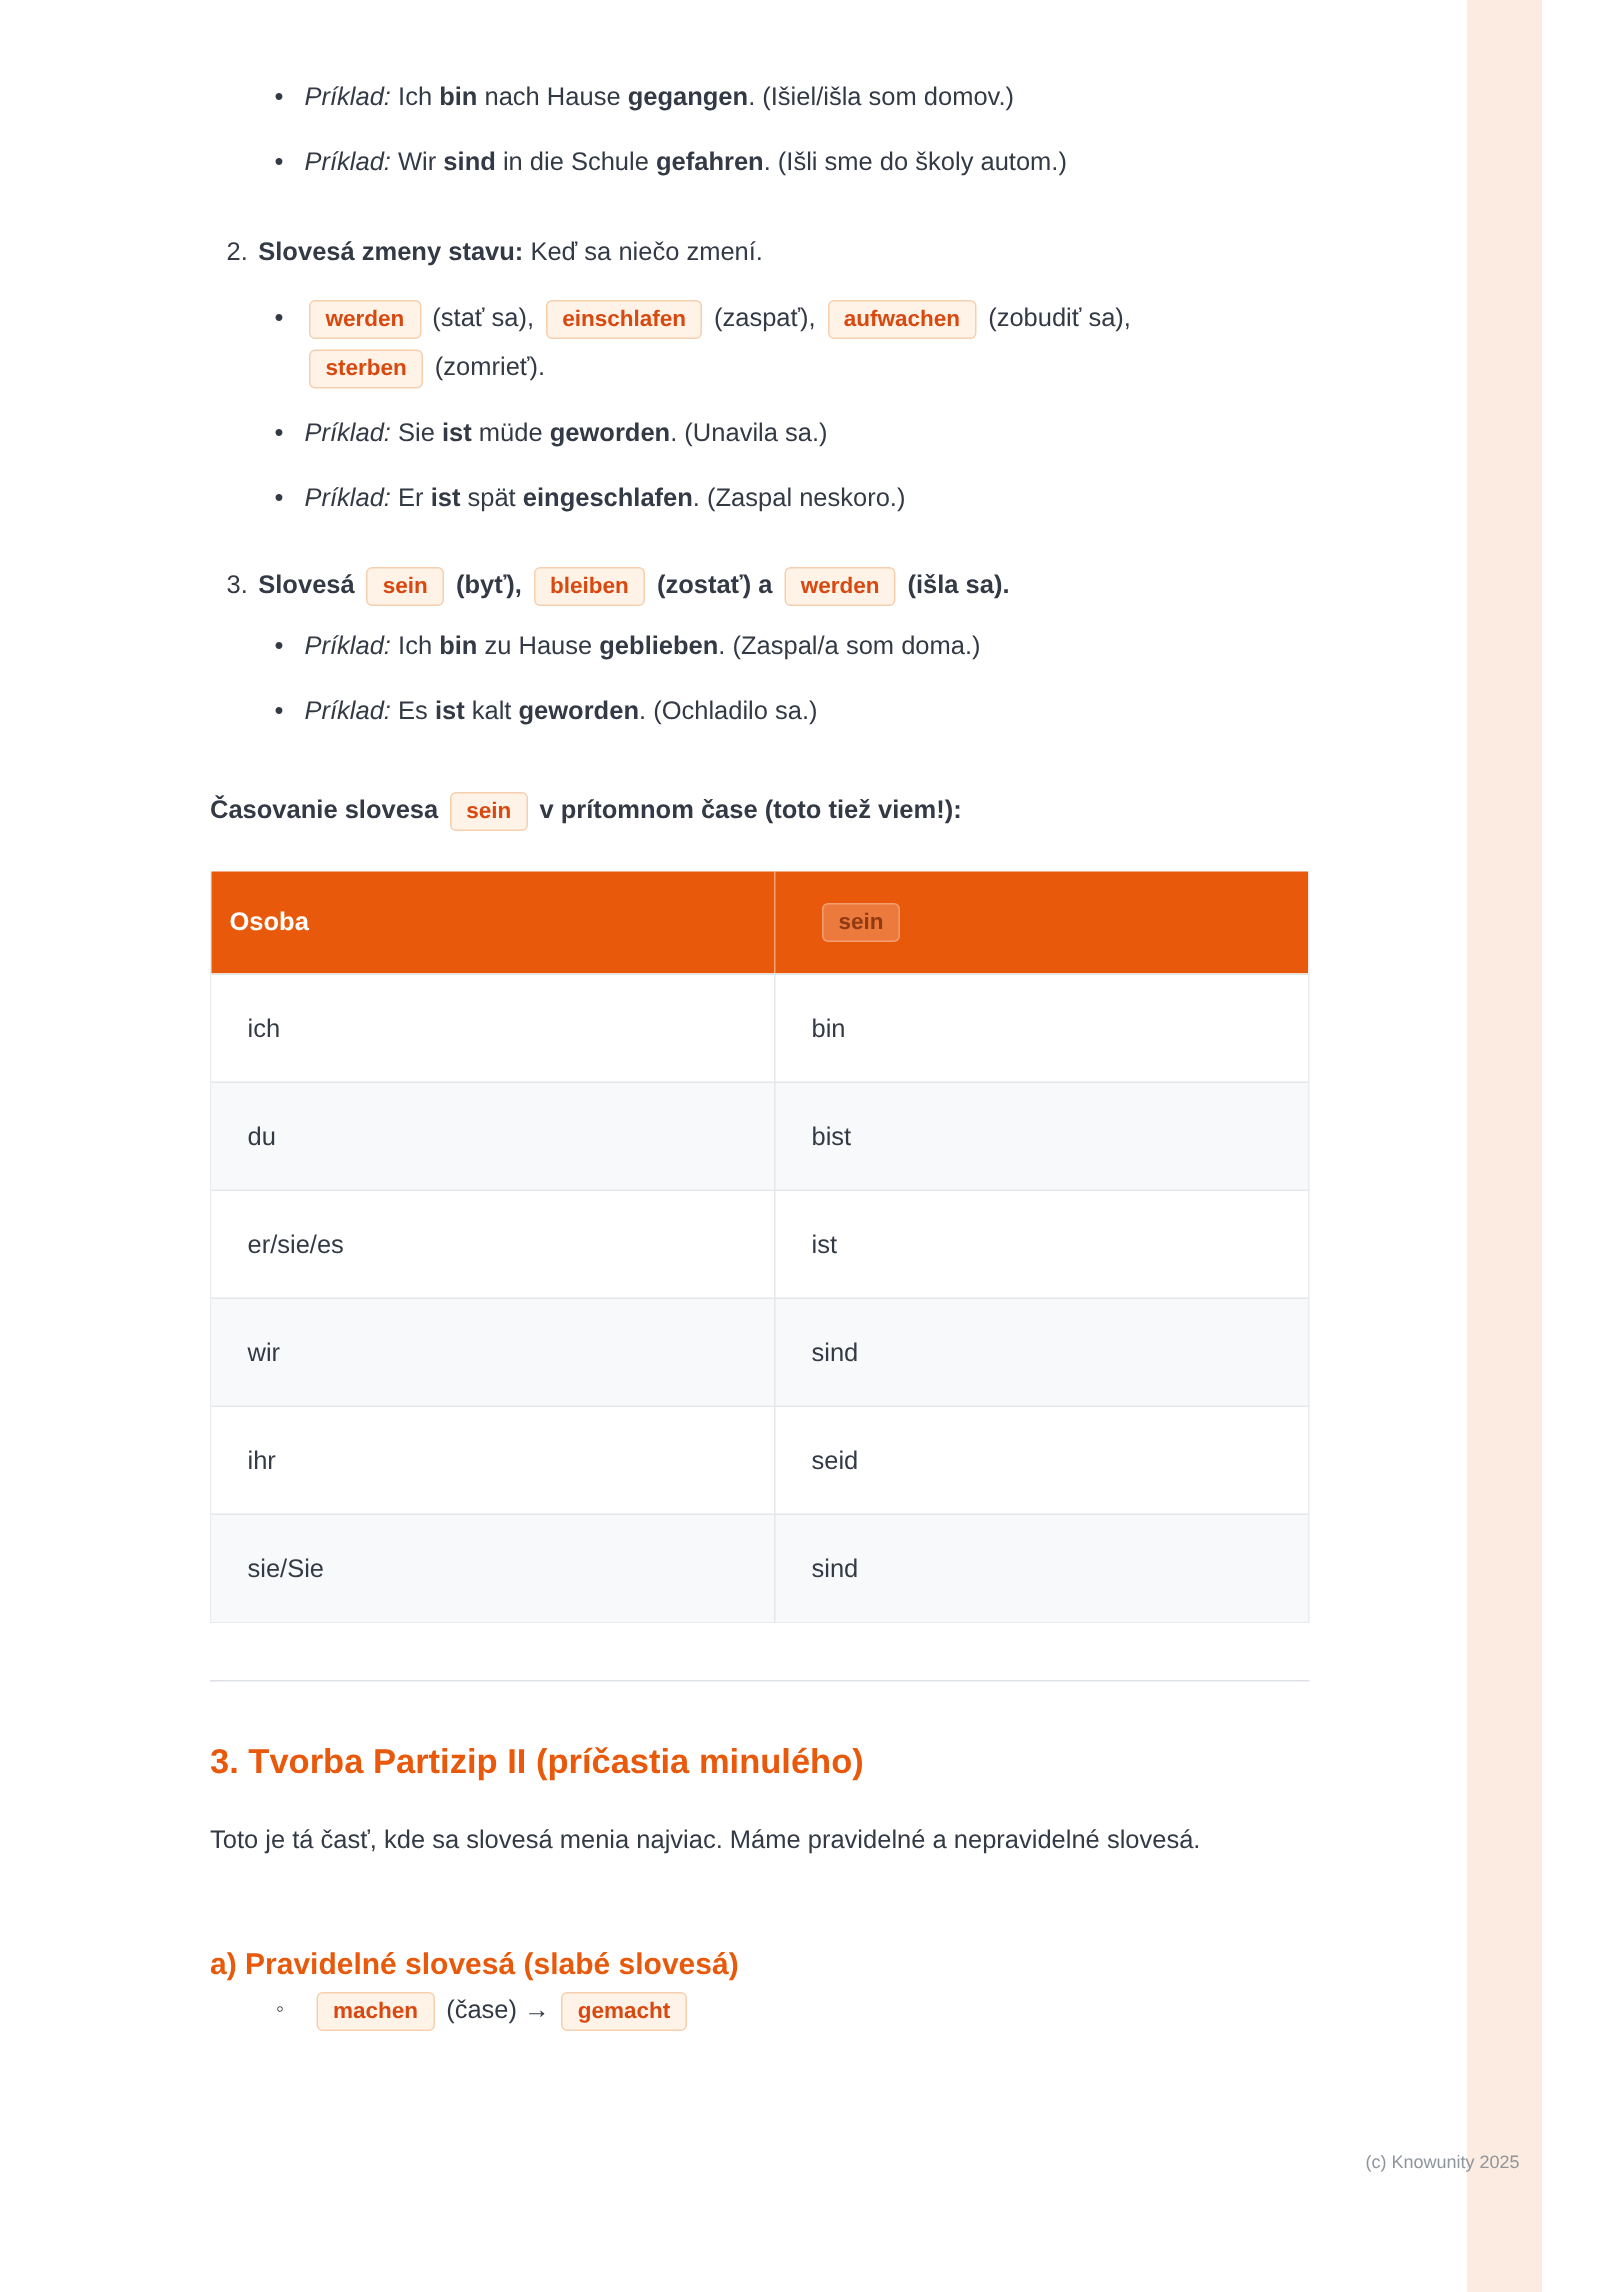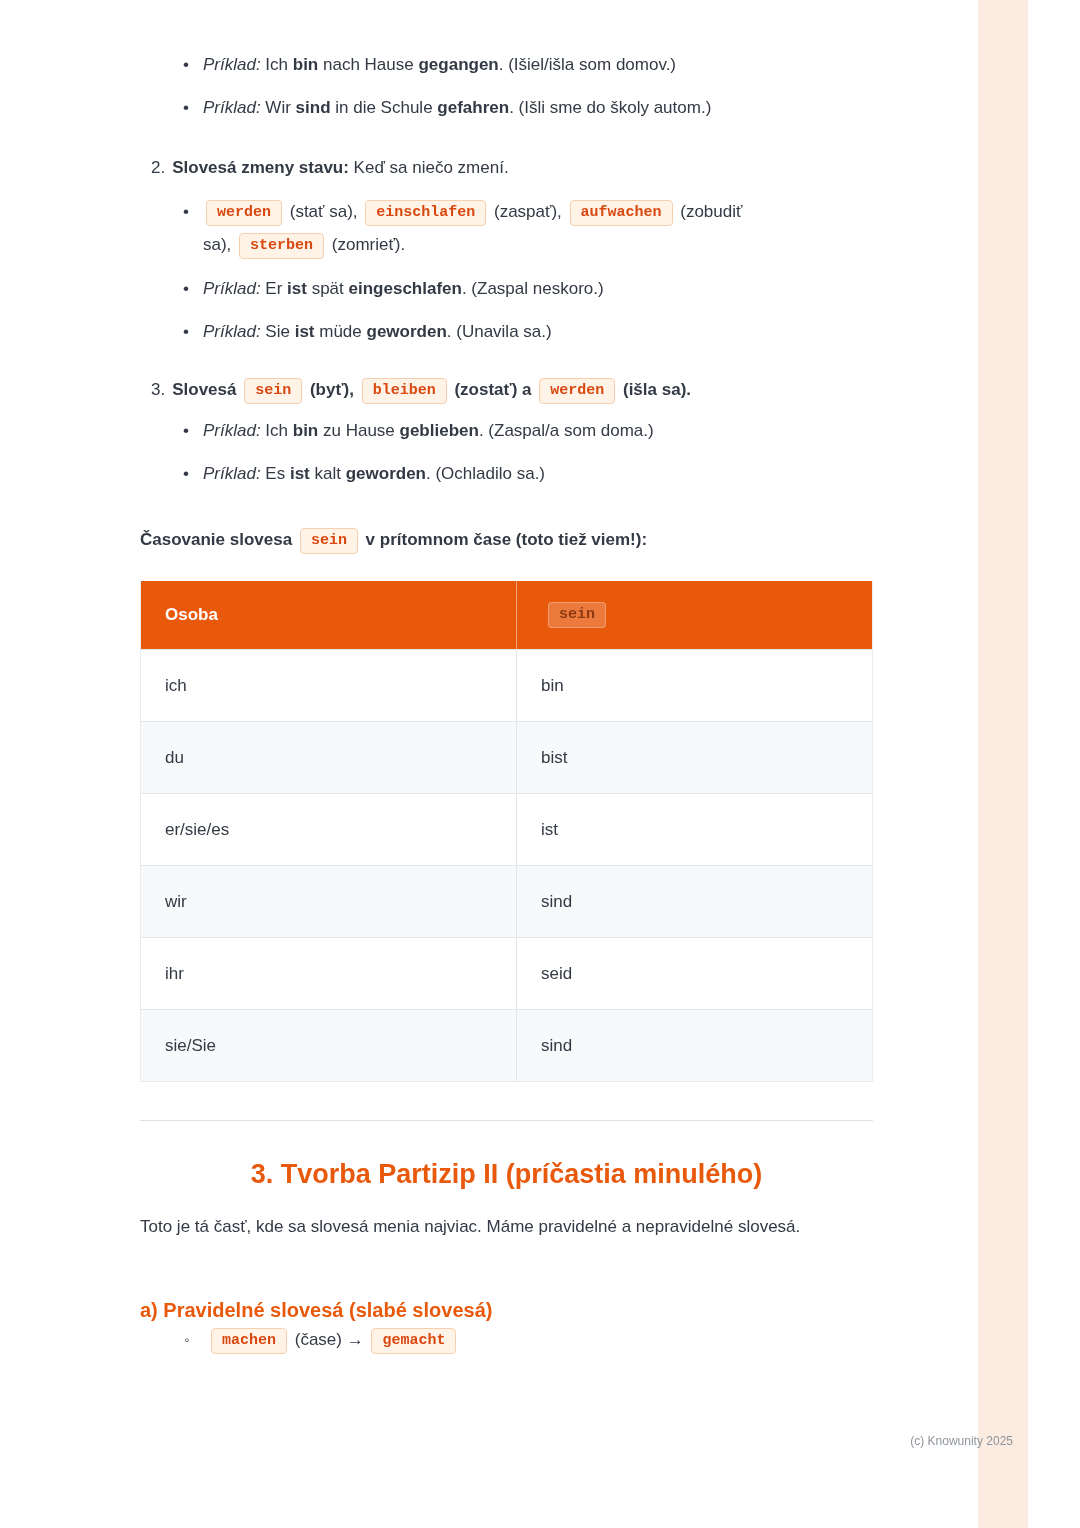--- a/index.html
+++ b/index.html
@@ -26,21 +26,21 @@
   }
   .bullet--chips { line-height:33px; margin-bottom:12px; }
   .bullet--verbs { max-width:632px; }
   .numbered { position:relative; padding-left:11px; font-size:17px; line-height:26px; }
   .numbered--chips { line-height:34px; }
   .num { margin-right:7px; }
   .seg-b { font-weight:700; }
   .seg-i { font-style:italic; }
   .chip {
     display:inline-block;
-    font-family:Liberation Mono, monospace;
+    font-family:Liberation Sans, sans-serif;
     font-size:15px; font-weight:700; line-height:1;
     color:#d9480f; background:#fff3e8;
     border:1px solid #f6cfae; border-radius:4px;
     padding:4px 10px 5px; margin:0 3px; vertical-align:middle;
     white-space:nowrap;
   }
   .chip--header {
     background:rgba(255,255,255,0.20);
     border-color:rgba(255,255,255,0.28);
     color:#8f3a12;
@@ -49,34 +49,34 @@
   .sec2-list .bullet--chips { margin-bottom:15px; }
   .sec3 { margin-top:28px; margin-bottom:11px; }
   .conj-intro { margin-top:36px; font-size:17px; line-height:34px; font-weight:700; padding-left:0; }
   table.conj-table {
     width:733px; margin-top:24px;
     border-collapse:separate; border-spacing:0;
     border:1px solid #e9ecef; border-top:none;
   }
   .conj-table th {
     background:#e8590c; height:68px; text-align:left;
-    padding-left:24px; color:#ffffff; font-size:17px; font-weight:700;
+    padding-left:12px; color:#ffffff; font-size:17px; font-weight:700;
   }
   .conj-table th + th { border-left:1px solid rgba(255,255,255,0.45); padding-left:28px; }
   .conj-table td {
     height:72px; padding-left:24px; font-size:17px;
     border-top:1px solid #e3e7ea; background:#ffffff;
   }
   .conj-table td + td { border-left:1px solid #e3e7ea; }
   .conj-table tbody tr:nth-child(even) td { background:#f8f9fa; }
   .conj-table col.c1 { width:375px; }
   .divider { height:1px; background:#dee2e6; margin-top:38px; }
   h2.partizip {
-    margin-top:38px; font-size:27px; line-height:30px;
-    color:#e8590c; font-weight:700;text-align:center;
+    margin-top:38px; font-size:23px; line-height:30px;
+    color:#e8590c; font-weight:700;
   }
   .partizip-par {
     margin-top:24px; font-size:17px; line-height:27px;
     text-align:justify;
   }
   h3.regular {
     margin-top:58px; font-size:20px; line-height:25px;
     color:#e8590c; font-weight:700;
   }
   .regular-list { margin-top:32px; }
@@ -103,22 +103,22 @@
       <li class="bullet"><span class="seg-i">Príklad:</span><span class="seg-n"> Ich </span><span class="seg-b">bin</span><span class="seg-n"> nach Hause </span><span class="seg-b">gegangen</span><span class="seg-n">. (Išiel/išla som domov.)</span></li>
       <li class="bullet"><span class="seg-i">Príklad:</span><span class="seg-n"> Wir </span><span class="seg-b">sind</span><span class="seg-n"> in die Schule </span><span class="seg-b">gefahren</span><span class="seg-n">. (Išli sme do školy autom.)</span></li>
     </ul>
 
     <div class="numbered sec2">
       <span class="num">2.</span><span><span class="seg-b">Slovesá zmeny stavu:</span><span class="seg-n"> Keď sa niečo zmení.</span></span>
     </div>
 
     <ul class="sec2-list">
       <li class="bullet bullet--chips bullet--verbs"><span class="chip">werden</span><span class="seg-n"> (stať sa), </span><span class="chip">einschlafen</span><span class="seg-n"> (zaspať), </span><span class="chip">aufwachen</span><span class="seg-n"> (zobudiť sa), </span><span class="chip">sterben</span><span class="seg-n"> (zomrieť).</span></li>
+      <li class="bullet"><span class="seg-i">Príklad:</span><span class="seg-n"> Sie </span><span class="seg-b">ist</span><span class="seg-n"> müde </span><span class="seg-b">geworden</span><span class="seg-n">. (Unavila sa.)</span></li>
       <li class="bullet"><span class="seg-i">Príklad:</span><span class="seg-n"> Er </span><span class="seg-b">ist</span><span class="seg-n"> spät </span><span class="seg-b">eingeschlafen</span><span class="seg-n">. (Zaspal neskoro.)</span></li>
-      <li class="bullet"><span class="seg-i">Príklad:</span><span class="seg-n"> Sie </span><span class="seg-b">ist</span><span class="seg-n"> müde </span><span class="seg-b">geworden</span><span class="seg-n">. (Unavila sa.)</span></li>
     </ul>
 
     <div class="numbered numbered--chips sec3">
       <span class="num">3.</span><span><span class="seg-b">Slovesá </span><span class="chip">sein</span><span class="seg-b"> (byť), </span><span class="chip">bleiben</span><span class="seg-b"> (zostať) a </span><span class="chip">werden</span><span class="seg-b"> (išla sa).</span></span>
     </div>
 
     <ul class="sec3-list">
       <li class="bullet"><span class="seg-i">Príklad:</span><span class="seg-n"> Ich </span><span class="seg-b">bin</span><span class="seg-n"> zu Hause </span><span class="seg-b">geblieben</span><span class="seg-n">. (Zaspal/a som doma.)</span></li>
       <li class="bullet"><span class="seg-i">Príklad:</span><span class="seg-n"> Es </span><span class="seg-b">ist</span><span class="seg-n"> kalt </span><span class="seg-b">geworden</span><span class="seg-n">. (Ochladilo sa.)</span></li>
     </ul>

